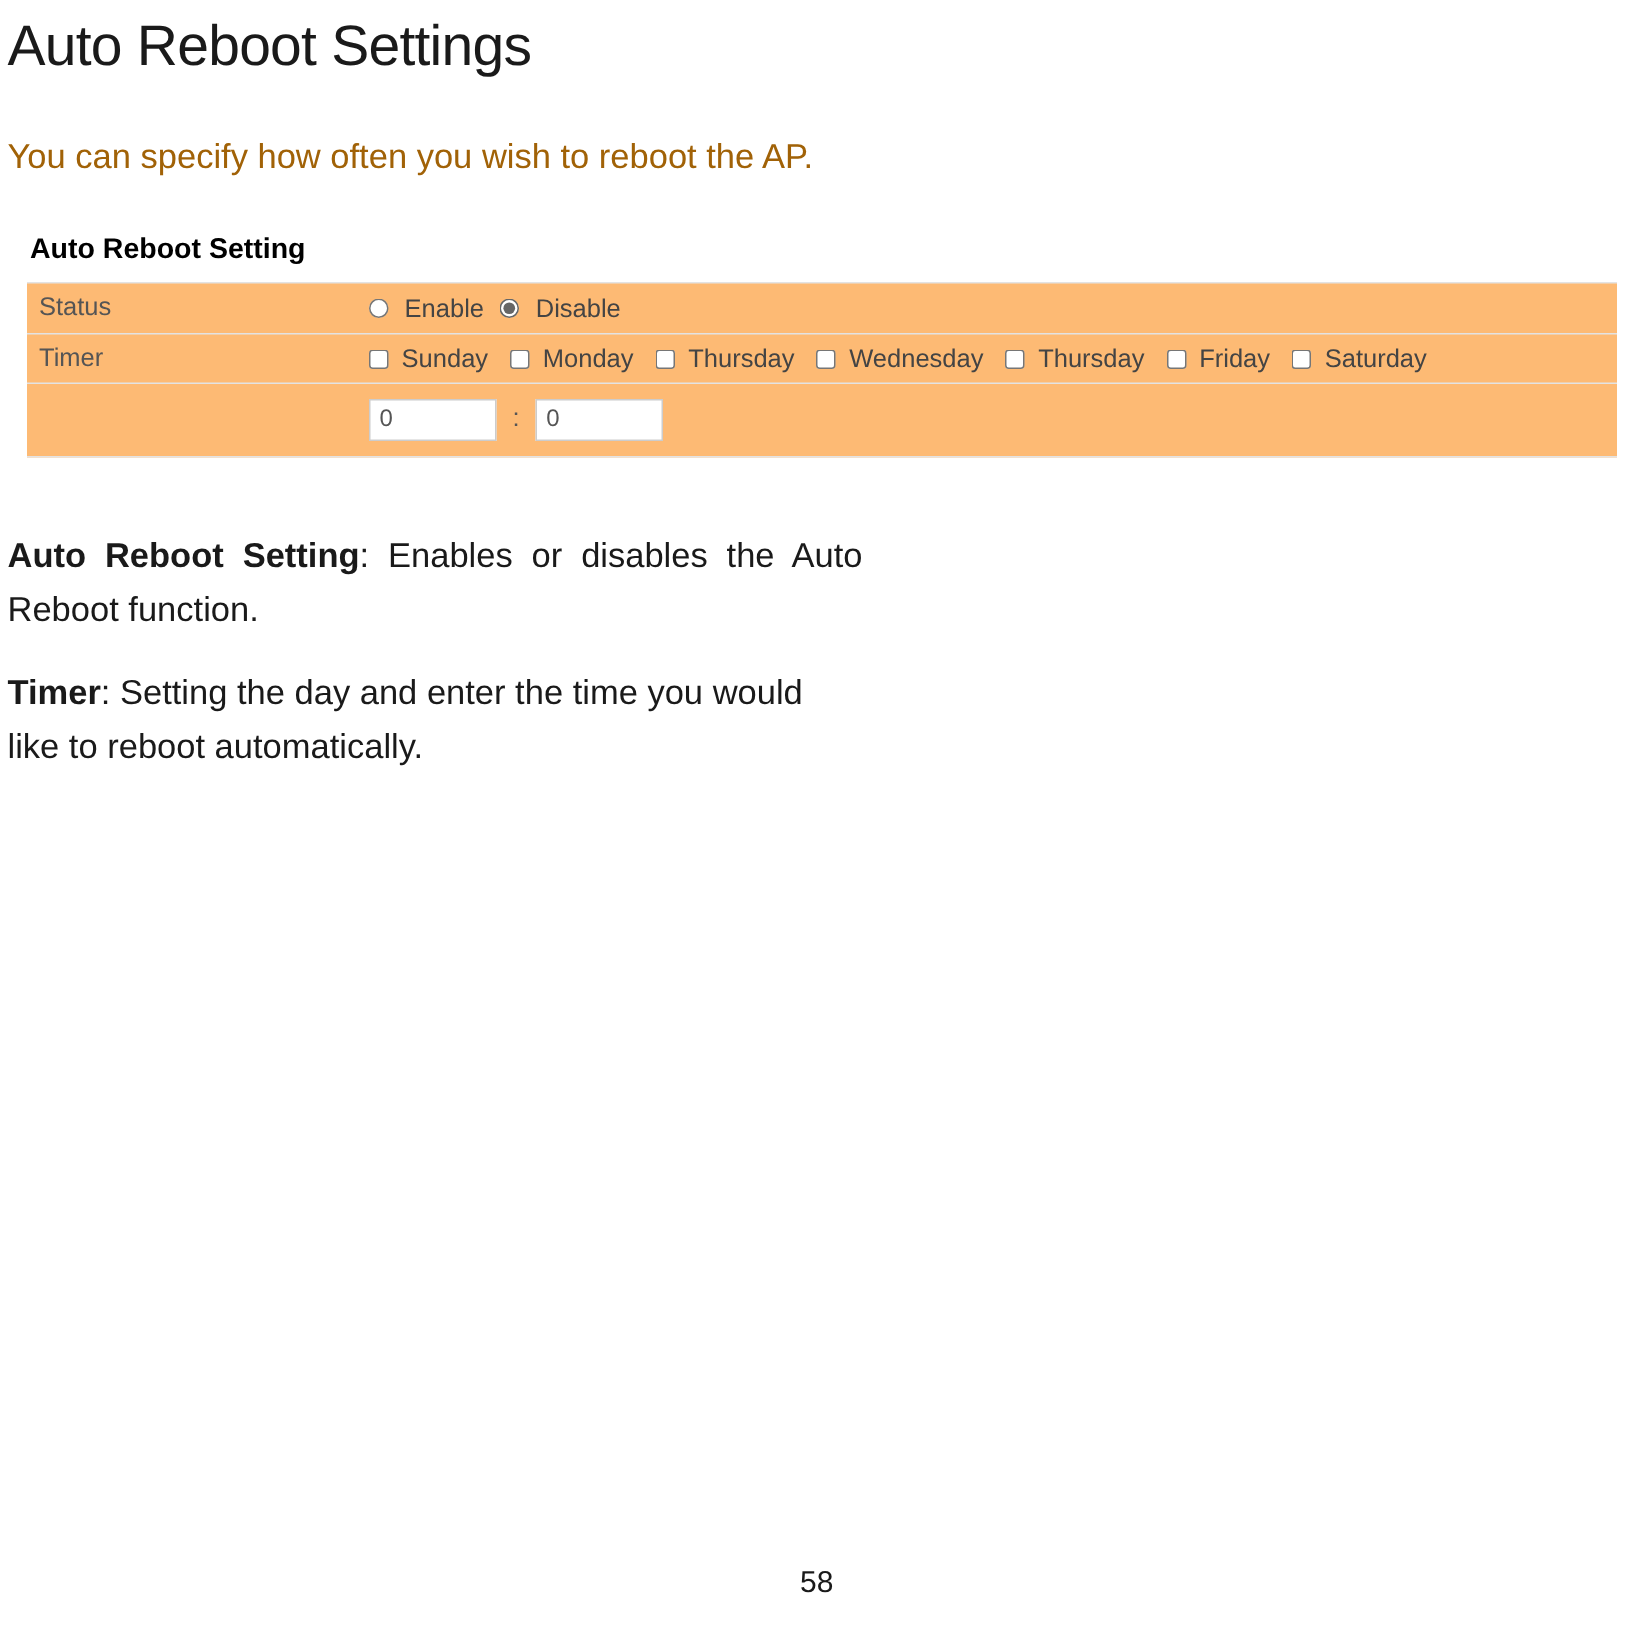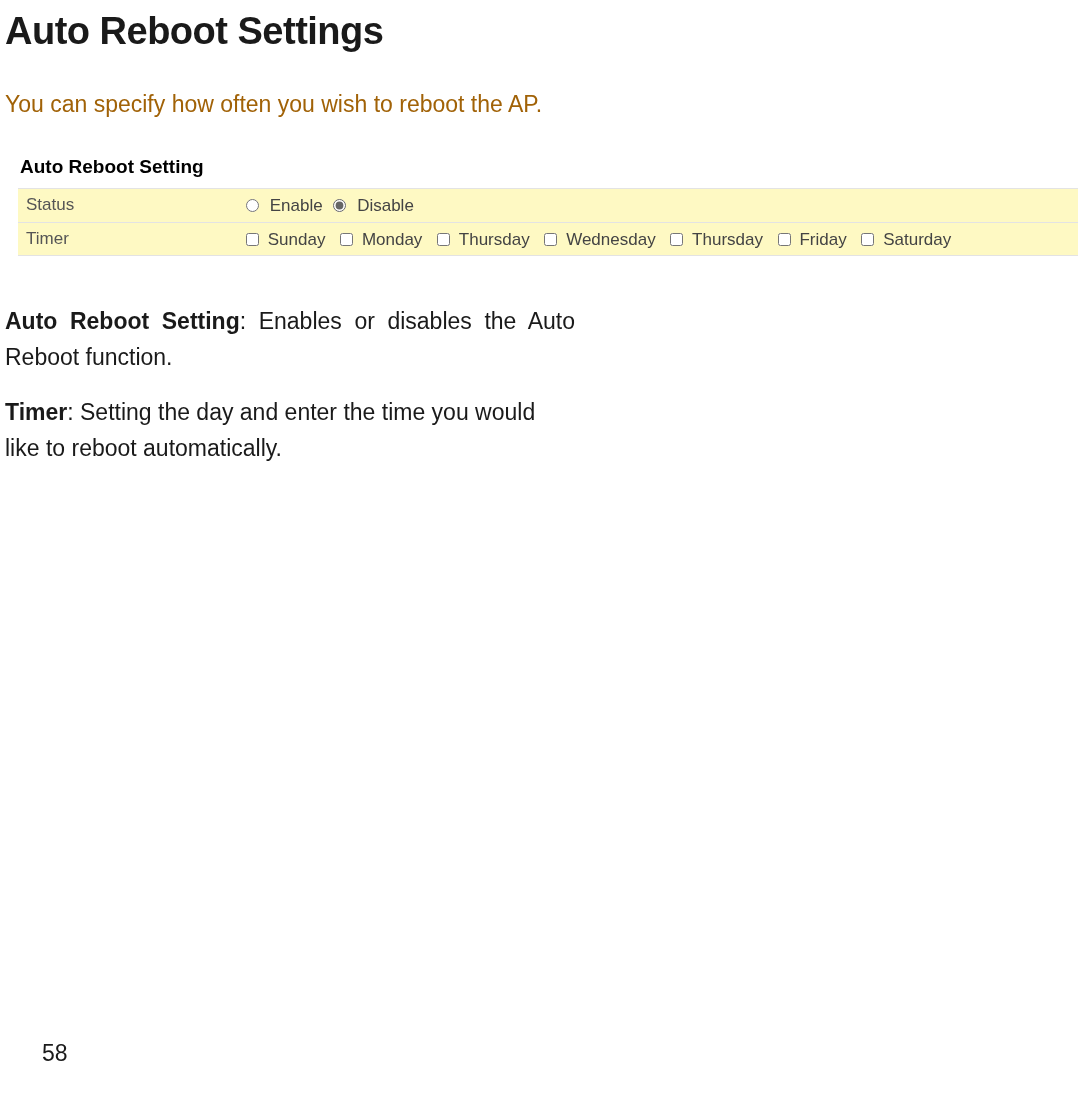--- a/index.html
+++ b/index.html
@@ -10,21 +10,21 @@
     body {
       font-family: Arial, Helvetica, sans-serif;
       background: #fff;
       width: 1089px;
       height: 1097px;
       padding: 0;
       position: relative;
     }
     .page-title {
       font-size: 38px;
-      font-weight: 700;
+      font-weight: 400;
       color: #1a1a1a;
       padding: 10px 0 0 5px;
       letter-spacing: -0.5px;
     }
     .intro-text {
       font-size: 23px;
       color: #a16207;
       padding: 38px 0 0 5px;
       font-weight: 400;
     }
@@ -35,21 +35,21 @@
     .panel-heading {
       font-family: Verdana, Arial, sans-serif;
       font-size: 19px;
       font-weight: 700;
       color: #000;
       padding: 0 0 10px 2px;
     }
     .settings-table {
       width: 100%;
       border-collapse: collapse;
-      background: #fef9c3;
+      background: #fdba74;
       font-family: Verdana, Arial, sans-serif;
     }
     .settings-table td {
       border-top: 1px solid #e3e3e3;
       border-bottom: 1px solid #e3e3e3;
       padding: 6px 8px;
       vertical-align: middle;
       font-size: 17px;
       color: #555;
     }
@@ -118,23 +118,23 @@
     }
     .justify-wide {
       text-align: justify;
       text-align-last: left;
     }
     .page-number {
       position: absolute;
       bottom: 30px;
       left: 0;
       width: 100%;
-      font-size: 23px;
+      text-align: center;
+      font-size: 20px;
       color: #1a1a1a;
-      padding-left: 42px;
     }
   </style>
 </head>
 <body>
 
 <h1 class="page-title">Auto Reboot Settings</h1>
 
 <p class="intro-text">You can specify how often you wish to reboot the AP.</p>
 
 <div class="settings-panel">
@@ -162,20 +162,28 @@
         <input type="checkbox" class="checkbox-input" style="">
         <span class="day-label">Wednesday</span>
         <input type="checkbox" class="checkbox-input" style="">
         <span class="day-label">Thursday</span>
         <input type="checkbox" class="checkbox-input" style="">
         <span class="day-label">Friday</span>
         <input type="checkbox" class="checkbox-input" style="">
         <span class="day-label">Saturday</span>
       </td>
     </tr>
+    <tr class="time-row">
+      <td class="label-cell"></td>
+      <td>
+        <input type="text" class="time-input" value="0" style="">
+        <span class="colon-sep">:</span>
+        <input type="text" class="time-input" value="0" style="">
+      </td>
+    </tr>
   </tbody>
     </table>
 </div>
 
 <div class="descriptions">
   <p class="desc-para justify-wide">
     <span class="bold">Auto Reboot Setting</span><span>: Enables or disables the Auto Reboot function.</span>
   </p>
   <p class="desc-para">
     <span class="bold">Timer</span><span>: Setting the day and enter the time you would like to reboot automatically.</span>

